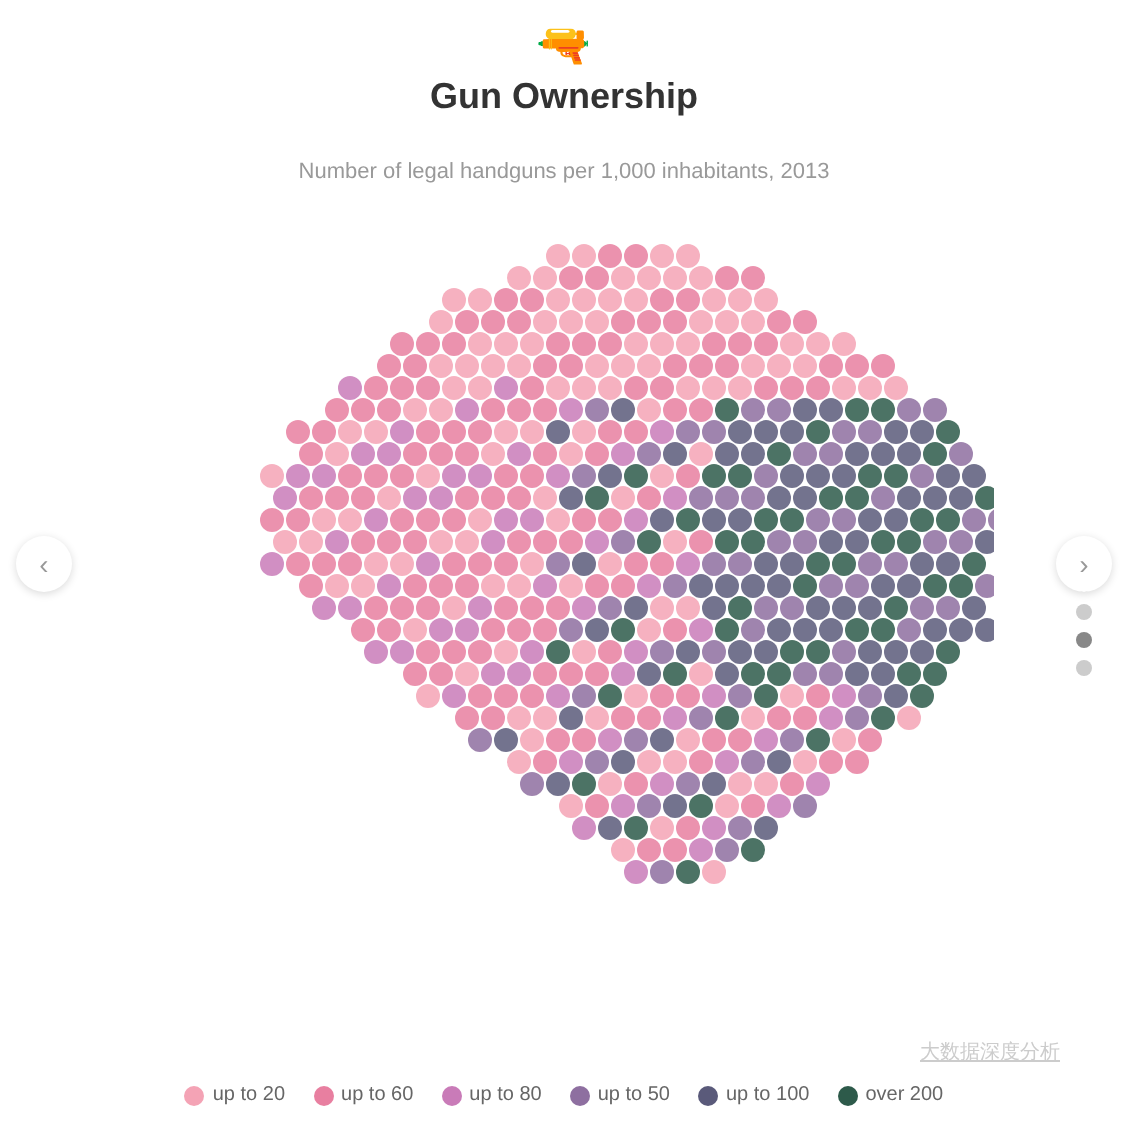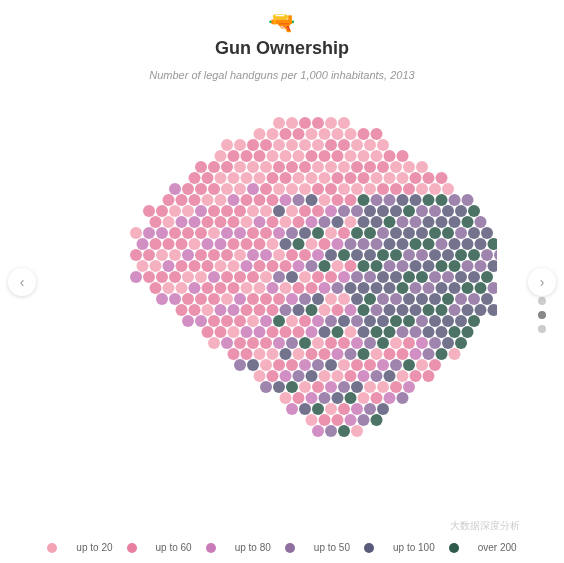--- a/index.html
+++ b/index.html
@@ -51,27 +51,26 @@
     .gun-icon {
       font-size: 22px;
       margin-bottom: 2px;
       display: block;
     }
 
     .title {
       font-size: 18px;
       font-weight: bold;
       color: #333;
-      margin-bottom: 10px;
+      margin-bottom: 21px;
     }
 
     .subtitle {
       font-size: 11px;
       color: #999;
-      font-style: italic;
     }
 
     .map-container {
       position: relative;
       flex: 1;
       width: 100%;
       display: flex;
       align-items: center;
       justify-content: center;
     }
@@ -102,40 +101,41 @@
       align-items: center;
       justify-content: center;
       gap: 14px;
       padding: 8px 10px 10px;
       flex-wrap: wrap;
     }
 
     .legend-item {
       display: flex;
       align-items: center;
-      gap: 19px;
+      gap: 4px;
       font-size: 10px;
       color: #666;
     }
 
     .legend-dot {
       width: 10px;
       height: 10px;
       border-radius: 50%;
     }
 
     .watermark {
       position: absolute;
       bottom: 30px;
-      right: 44px;
+      right: 34px;
       font-size: 10px;
       color: #ccc;
       display: flex;
       align-items: center;
       gap: 3px;
+      text-decoration: underline;
     }
 
     
     .map-svg {
       display: block;
     }
   </style>
 </head>
 <body>
 

